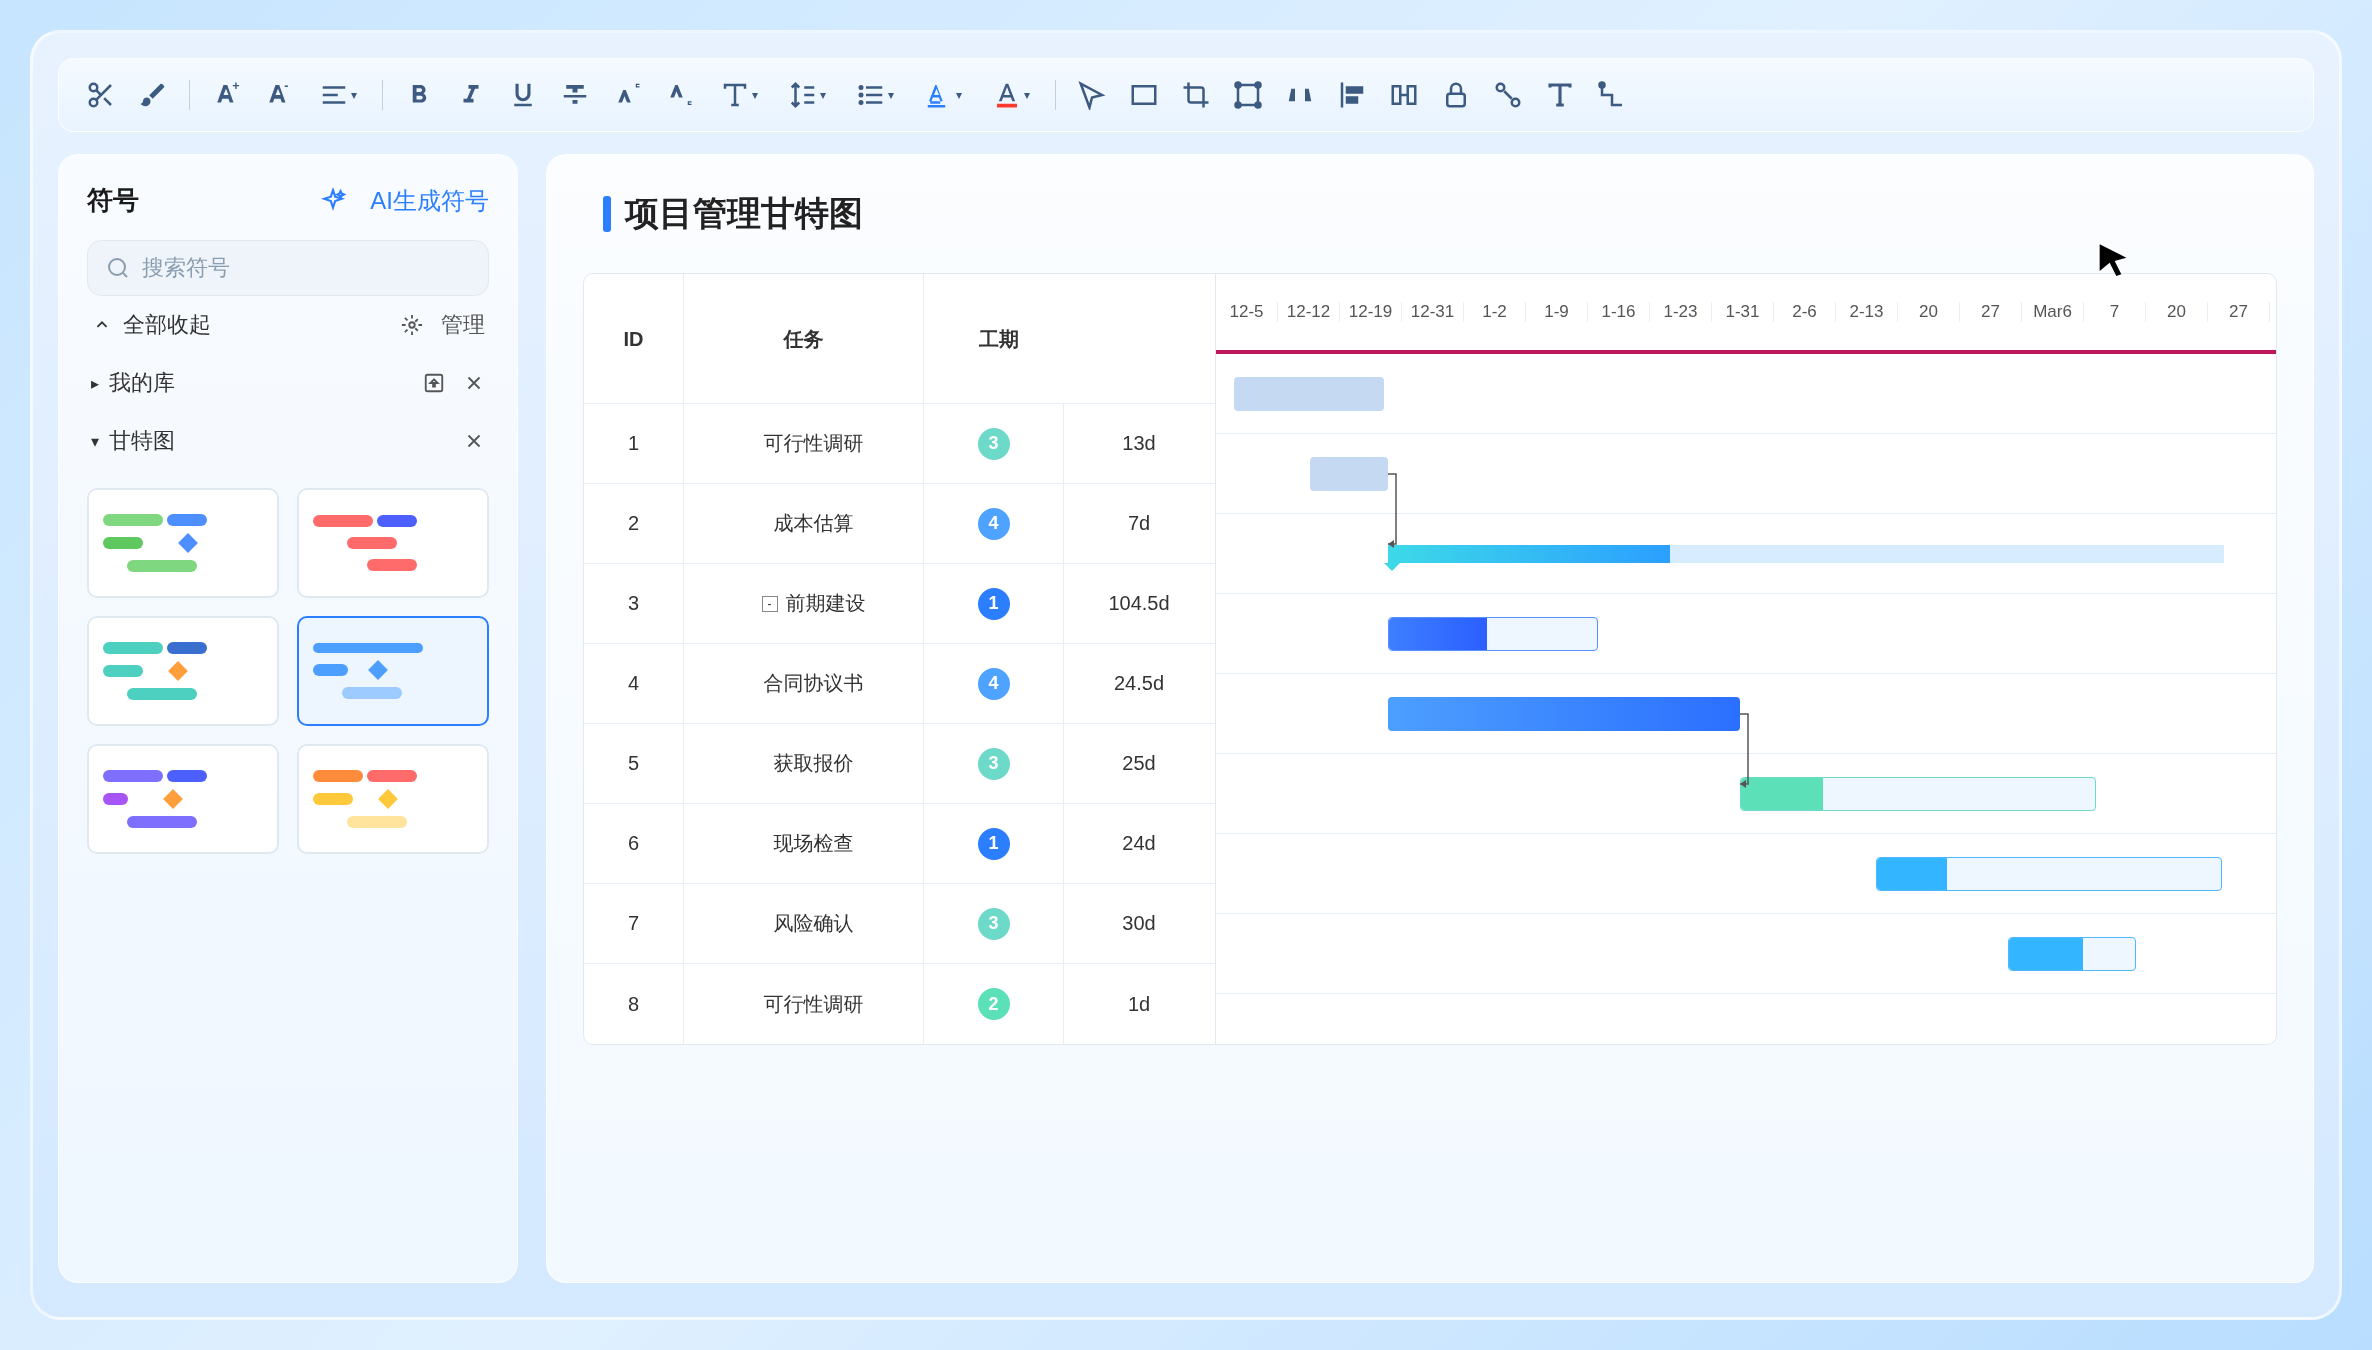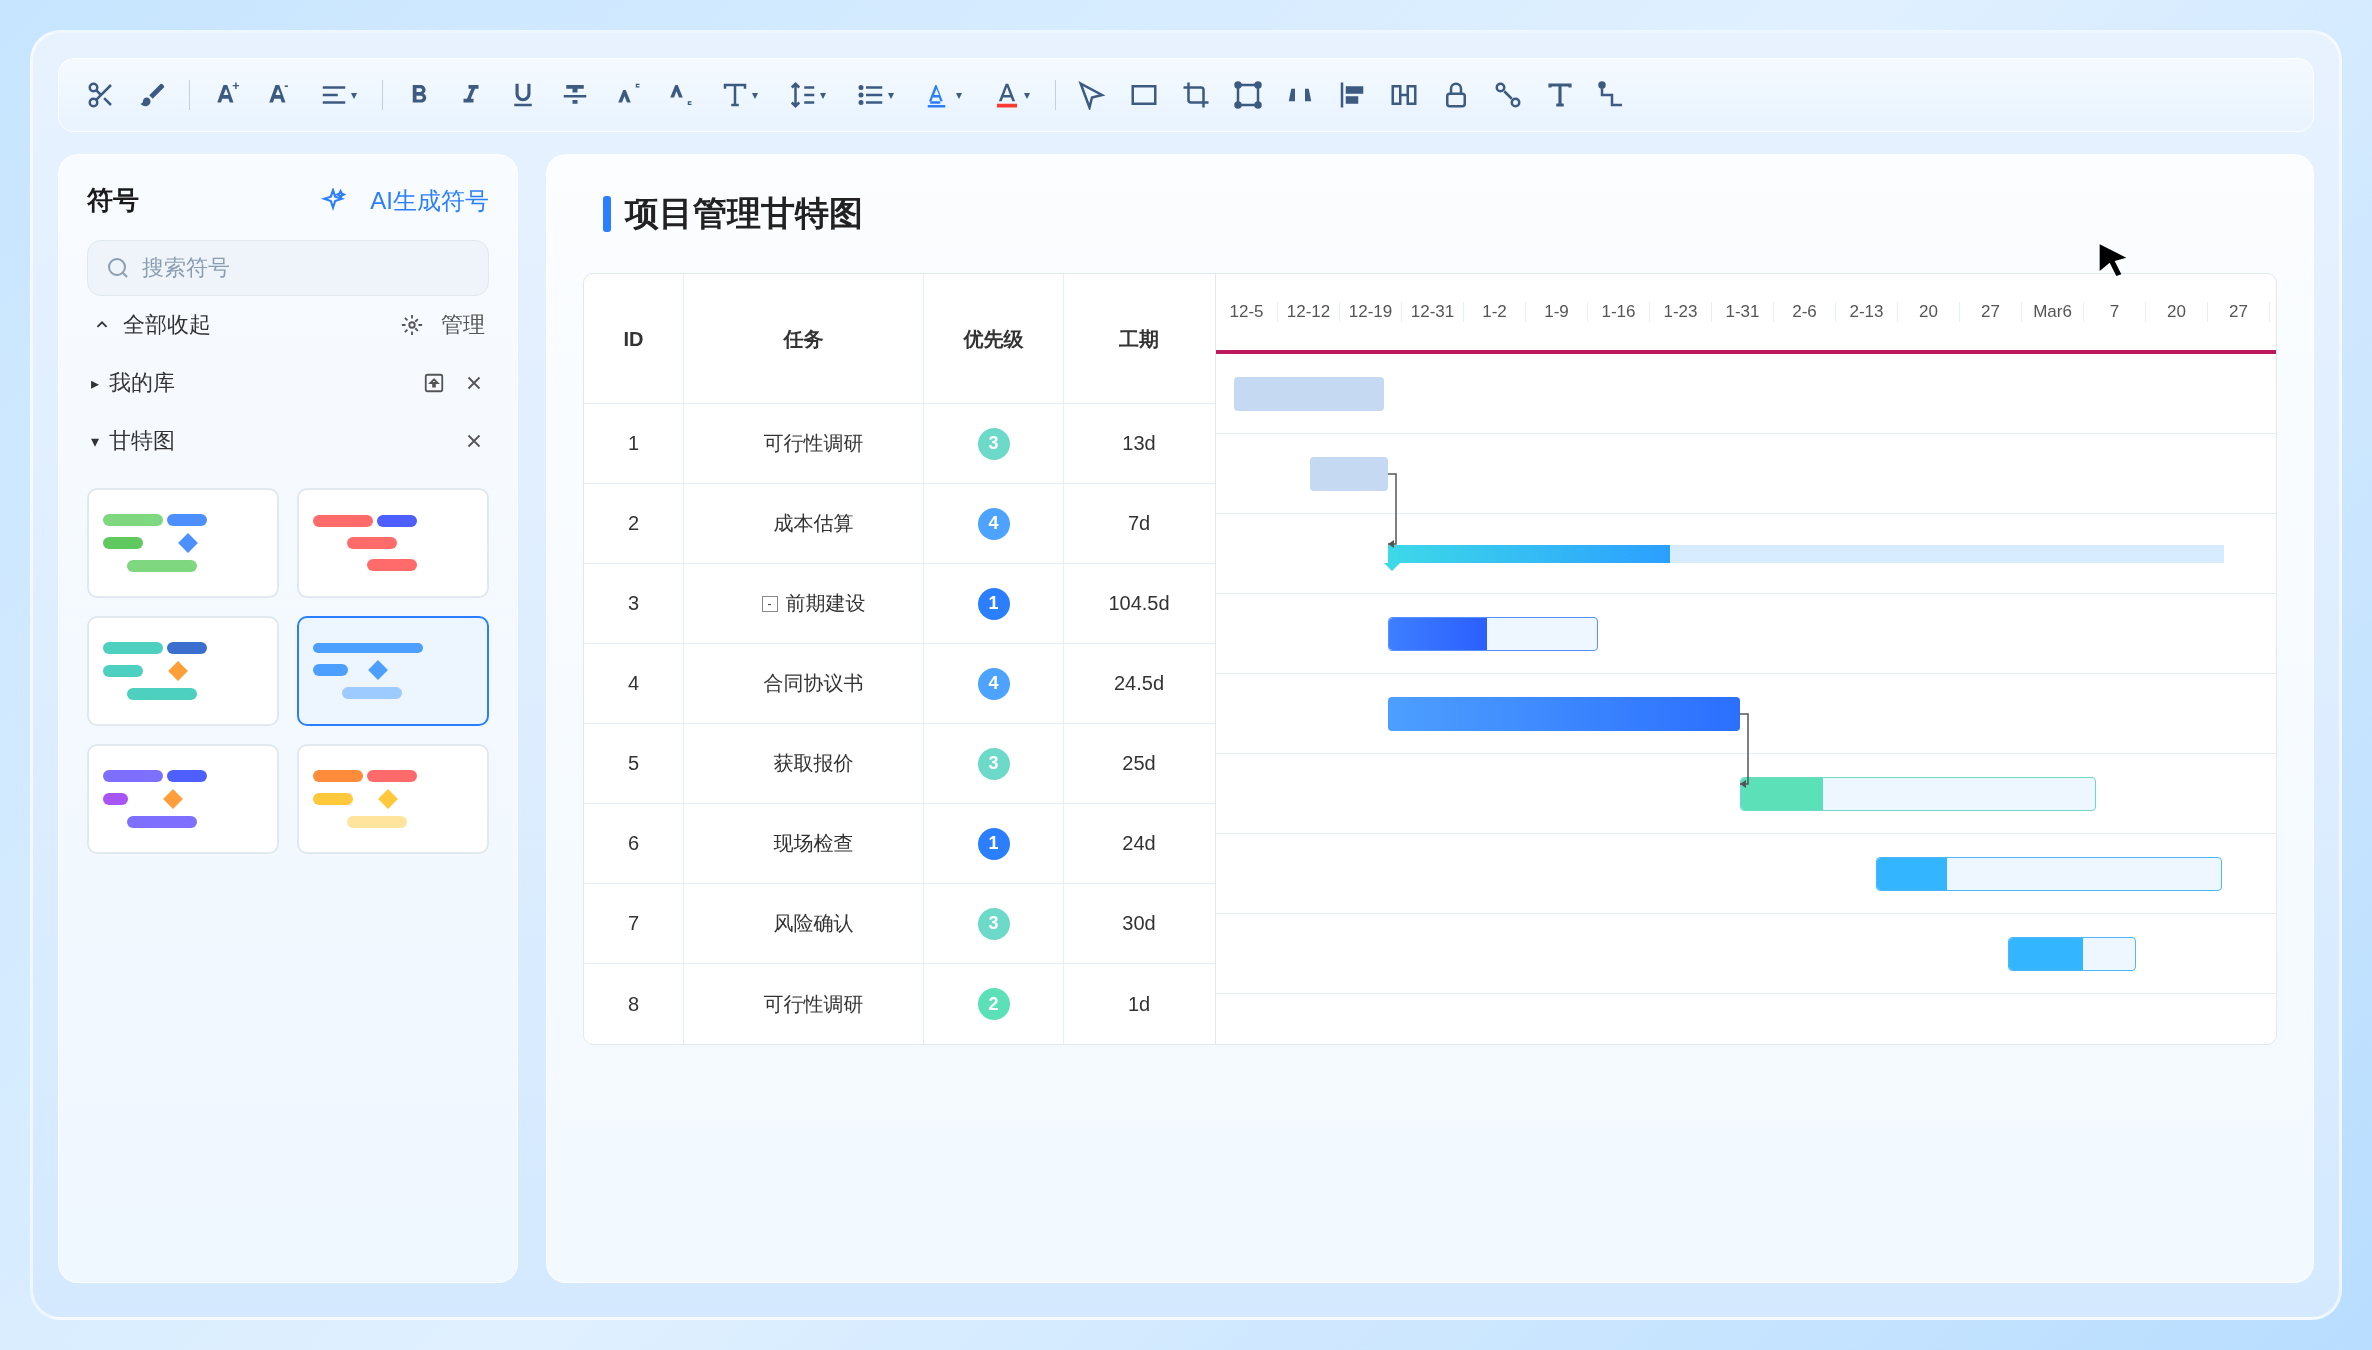--- a/index.html
+++ b/index.html
@@ -411,21 +411,20 @@
         <svg viewBox="0 0 24 24" fill="#000">
             <path d="M4 2l16 8-7 2 4 8-3 1-4-8-6 5z"></path>
           </svg>
       </div>
 
       <div class="gantt">
         <div class="gantt-left">
           <div style="display:flex;height:130px;border-bottom:1px solid #e8eef5">
             <div class="gh-cell id span2">ID</div>
             <div class="gh-cell task span2">任务</div>
-            <div class="gh-cell pri span2">优先级</div>
             <div class="gh-cell dur span2">工期</div>
           </div>
           <div id="gantt-left-body">
               <div class="gd-row">
                 <div class="gd-cell id">1</div>
                 <div class="gd-cell task">
                   <span>可行性调研</span>
                 </div>
                 <div class="gd-cell pri">
                   <div class="pri-badge pri-3">3</div>

